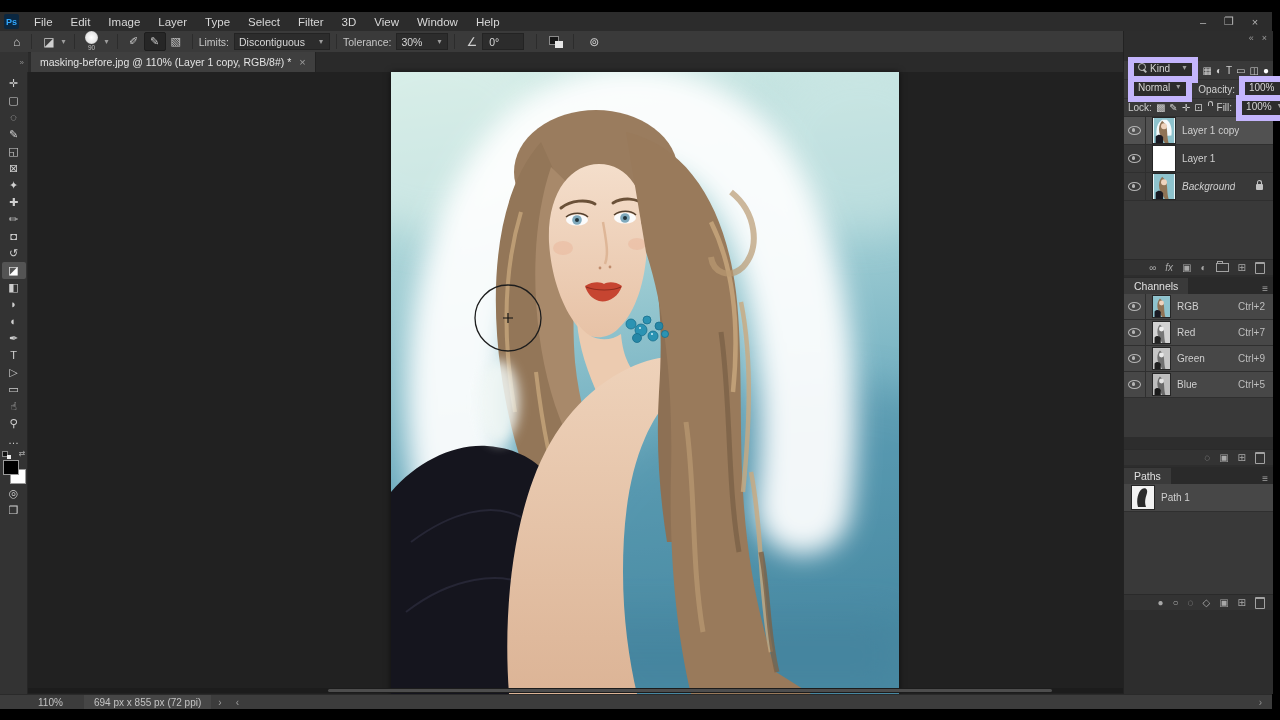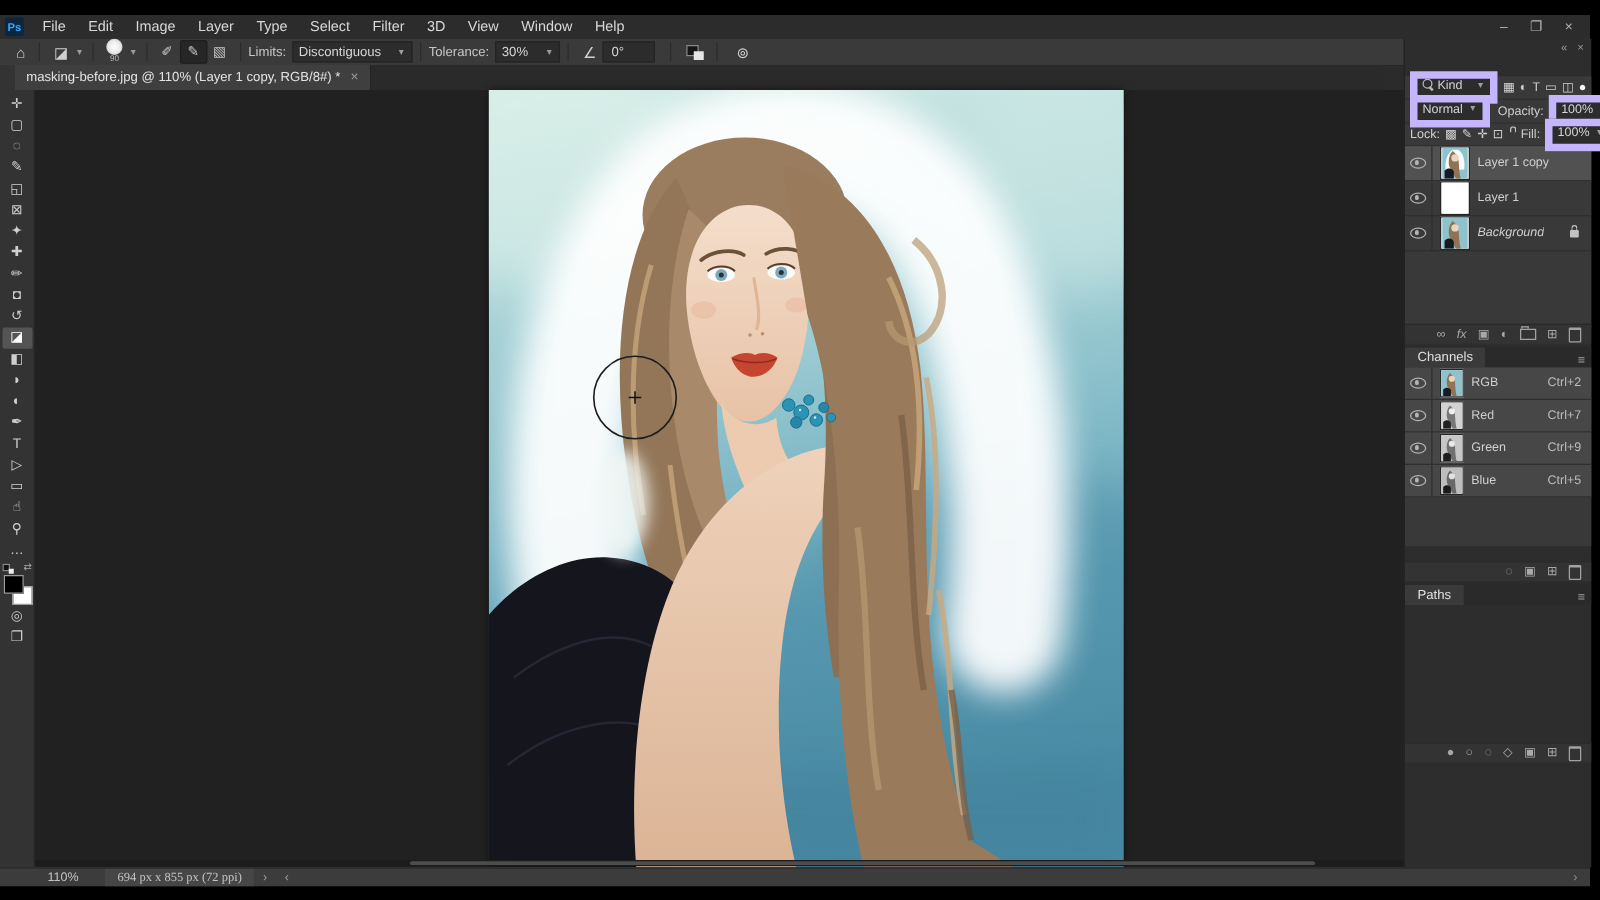--- a/index.html
+++ b/index.html
@@ -29,21 +29,21 @@
   #brush-circle{width:13px;height:13px;border-radius:50%;
     background:radial-gradient(circle,#ffffff 0%,#e8e8e8 55%,#9a9a9a 100%);}
   #brush-size{font-size:6.5px;color:#bbb;margin-top:1px;}
   .samp-btn{width:20px;height:17px;display:flex;align-items:center;justify-content:center;font-size:11px;border-radius:2px;}
   .samp-btn.selected{background:#262626;border:1px solid #1d1d1d;}
   .twosq{position:relative;width:14px;height:12px;display:inline-block;}
   .twosq::before{content:"";position:absolute;left:0;top:0;width:8px;height:7px;background:#161616;border:1px solid #8a8a8a;}
   .twosq::after{content:"";position:absolute;right:0;bottom:0;width:8px;height:7px;background:#e6e6e6;}
 
   
-  #tabbar{position:absolute;left:12px;top:40px;width:1095px;height:20px;background:#2a2a2a;display:flex;align-items:flex-end;}
+  #tabbar{position:absolute;left:31px;top:40px;width:1095px;height:20px;background:#2a2a2a;display:flex;align-items:flex-end;}
   #doc-tab{height:20px;background:#3f3f3f;display:flex;align-items:center;gap:8px;padding:0 9px;
     font-size:10.5px;color:#e3e3e3;border-right:1px solid #222;}
   #doc-tab .close{color:#9e9e9e;font-size:11px;}
   #toolbar-head{position:absolute;left:0;top:40px;width:28px;height:20px;background:#333;
     font-size:8px;color:#8f8f8f;display:flex;align-items:center;justify-content:flex-end;padding-right:4px;box-sizing:border-box;}
 
   
   #toolbar{position:absolute;left:0;top:60px;width:28px;height:622px;background:#333333;border-right:1px solid #262626;
     display:flex;flex-direction:column;align-items:center;padding-top:3px;box-sizing:border-box;}
   .tool{width:24px;height:17px;display:flex;align-items:center;justify-content:center;
@@ -91,21 +91,21 @@
   .folder{width:11px;height:7px;border:1px solid #a2a2a2;position:relative;display:inline-block;}
   .folder::before{content:"";position:absolute;top:-3px;left:0;width:4px;height:1px;border:1px solid #a2a2a2;border-bottom:none;}
   .sel-row{background:#515151;}
   .chan-row{background:#474747;}
   .mini-select{background:#2c2c2c;border:6px solid #c4b5fd;height:14px;display:flex;align-items:flex-start;padding:0 4px;gap:4px;color:#d4d4d4;font-size:10px;}
 
   
   #statusbar{position:absolute;left:0;top:682px;width:1272px;height:14px;background:#3c3c3c;
     display:flex;align-items:center;font-size:10px;color:#c3c3c3;border-top:1px solid #2a2a2a;}
   #zoom-field{margin-left:34px;width:42px;text-align:left;padding-left:4px;}
-  #doc-info{background:#464646;height:14px;display:flex;align-items:center;padding:0 10px;margin-left:4px;font-family:Liberation Serif, serif;}
+  #doc-info{background:#464646;height:14px;display:flex;align-items:center;padding:0 10px;margin-left:4px;}
   .sb-chev{padding:0 7px;color:#9f9f9f;}
   #sb-right-chev{margin-left:auto;margin-right:10px;color:#8f8f8f;}
 </style>
 </head>
 <body>
 
 <div id="app">
 
   <div id="menubar">
     <div id="ps-logo">Ps</div>
@@ -517,20 +517,29 @@
       <span>◌</span>
       <span>▣</span>
       <span>⊞</span>
       <span class="trash"></span>
     </div>
 
     <div class="panel-tabrow" style="top:436px">
       <div class="panel-tab">Paths</div>
       <span class="panel-ham">≡</span>
     </div>
+    <div class="panel-body" style="top:453px;height:110px">
+      <div class="prow chan-row" style="height:27px">
+        <svg class="thumb" style="margin-left:7px" width="22" height="23" viewBox="0 0 22 23">
+          <rect width="22" height="23" fill="#f2f2f2"></rect>
+          <path d="M6,21 C4,14 6,6 10,3 C13,1 16,3 15,7 C14,11 12,15 14,21 Z" fill="#2b2b2b"></path>
+        </svg>
+        <span class="lname">Path 1</span>
+      </div>
+    </div>
     <div class="foot" style="top:563px">
       <span>●</span>
       <span>○</span>
       <span>◌</span>
       <span>◇</span>
       <span>▣</span>
       <span>⊞</span>
       <span class="trash"></span>
     </div>
   </div>

